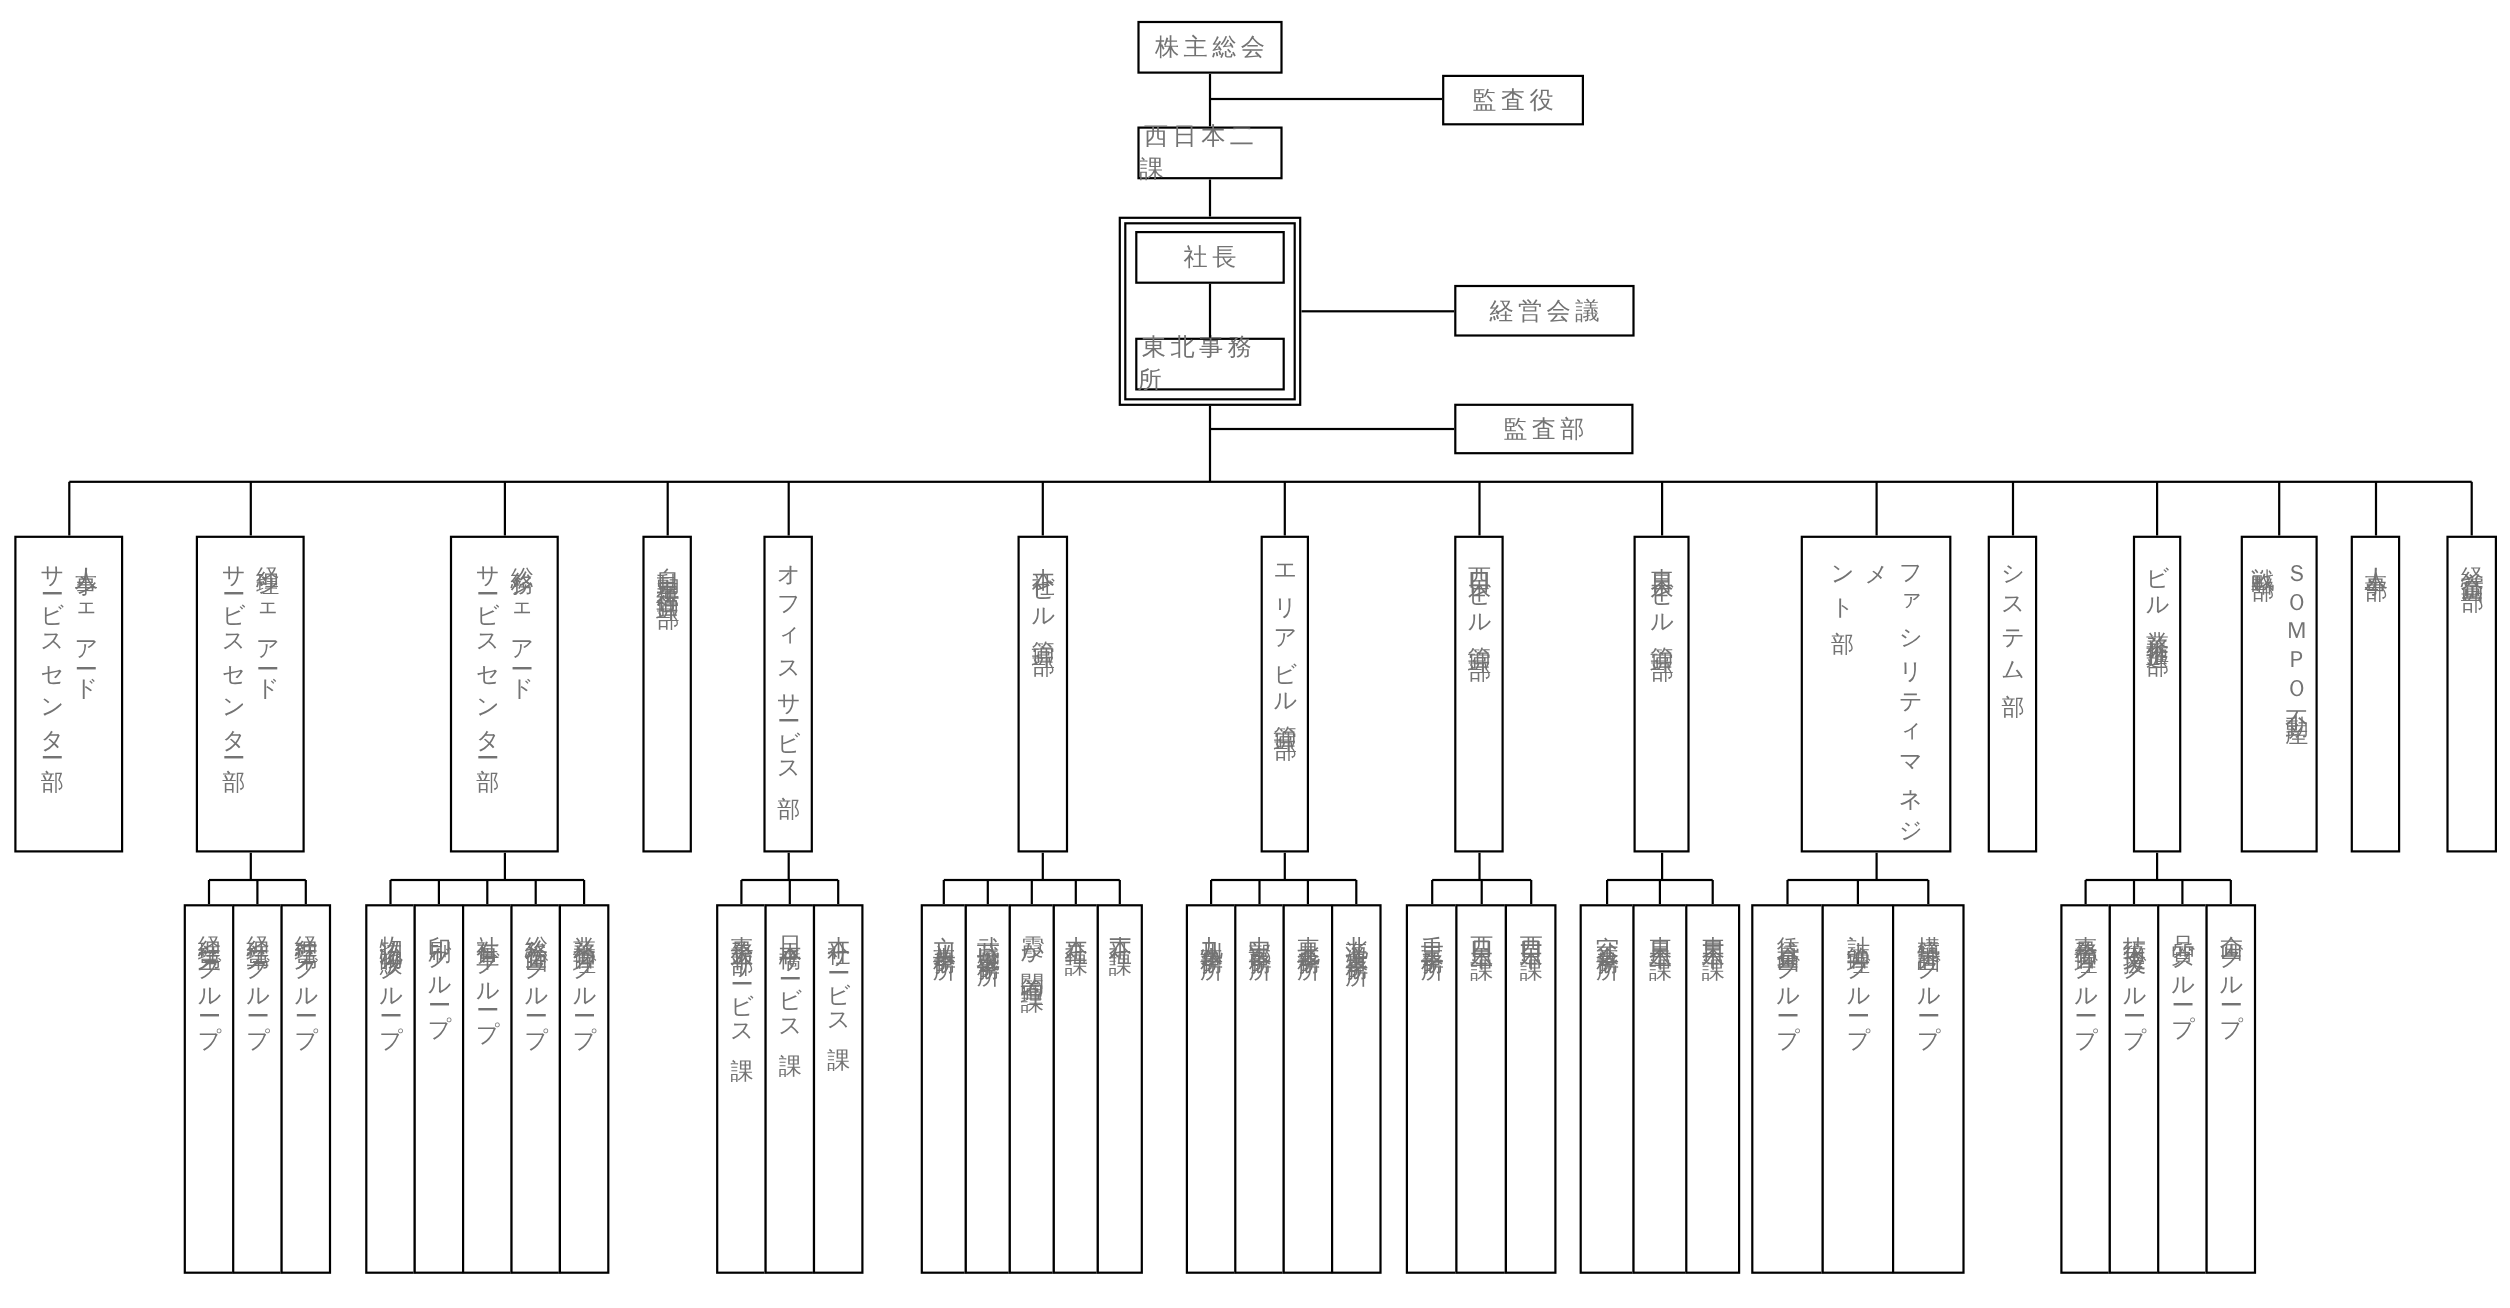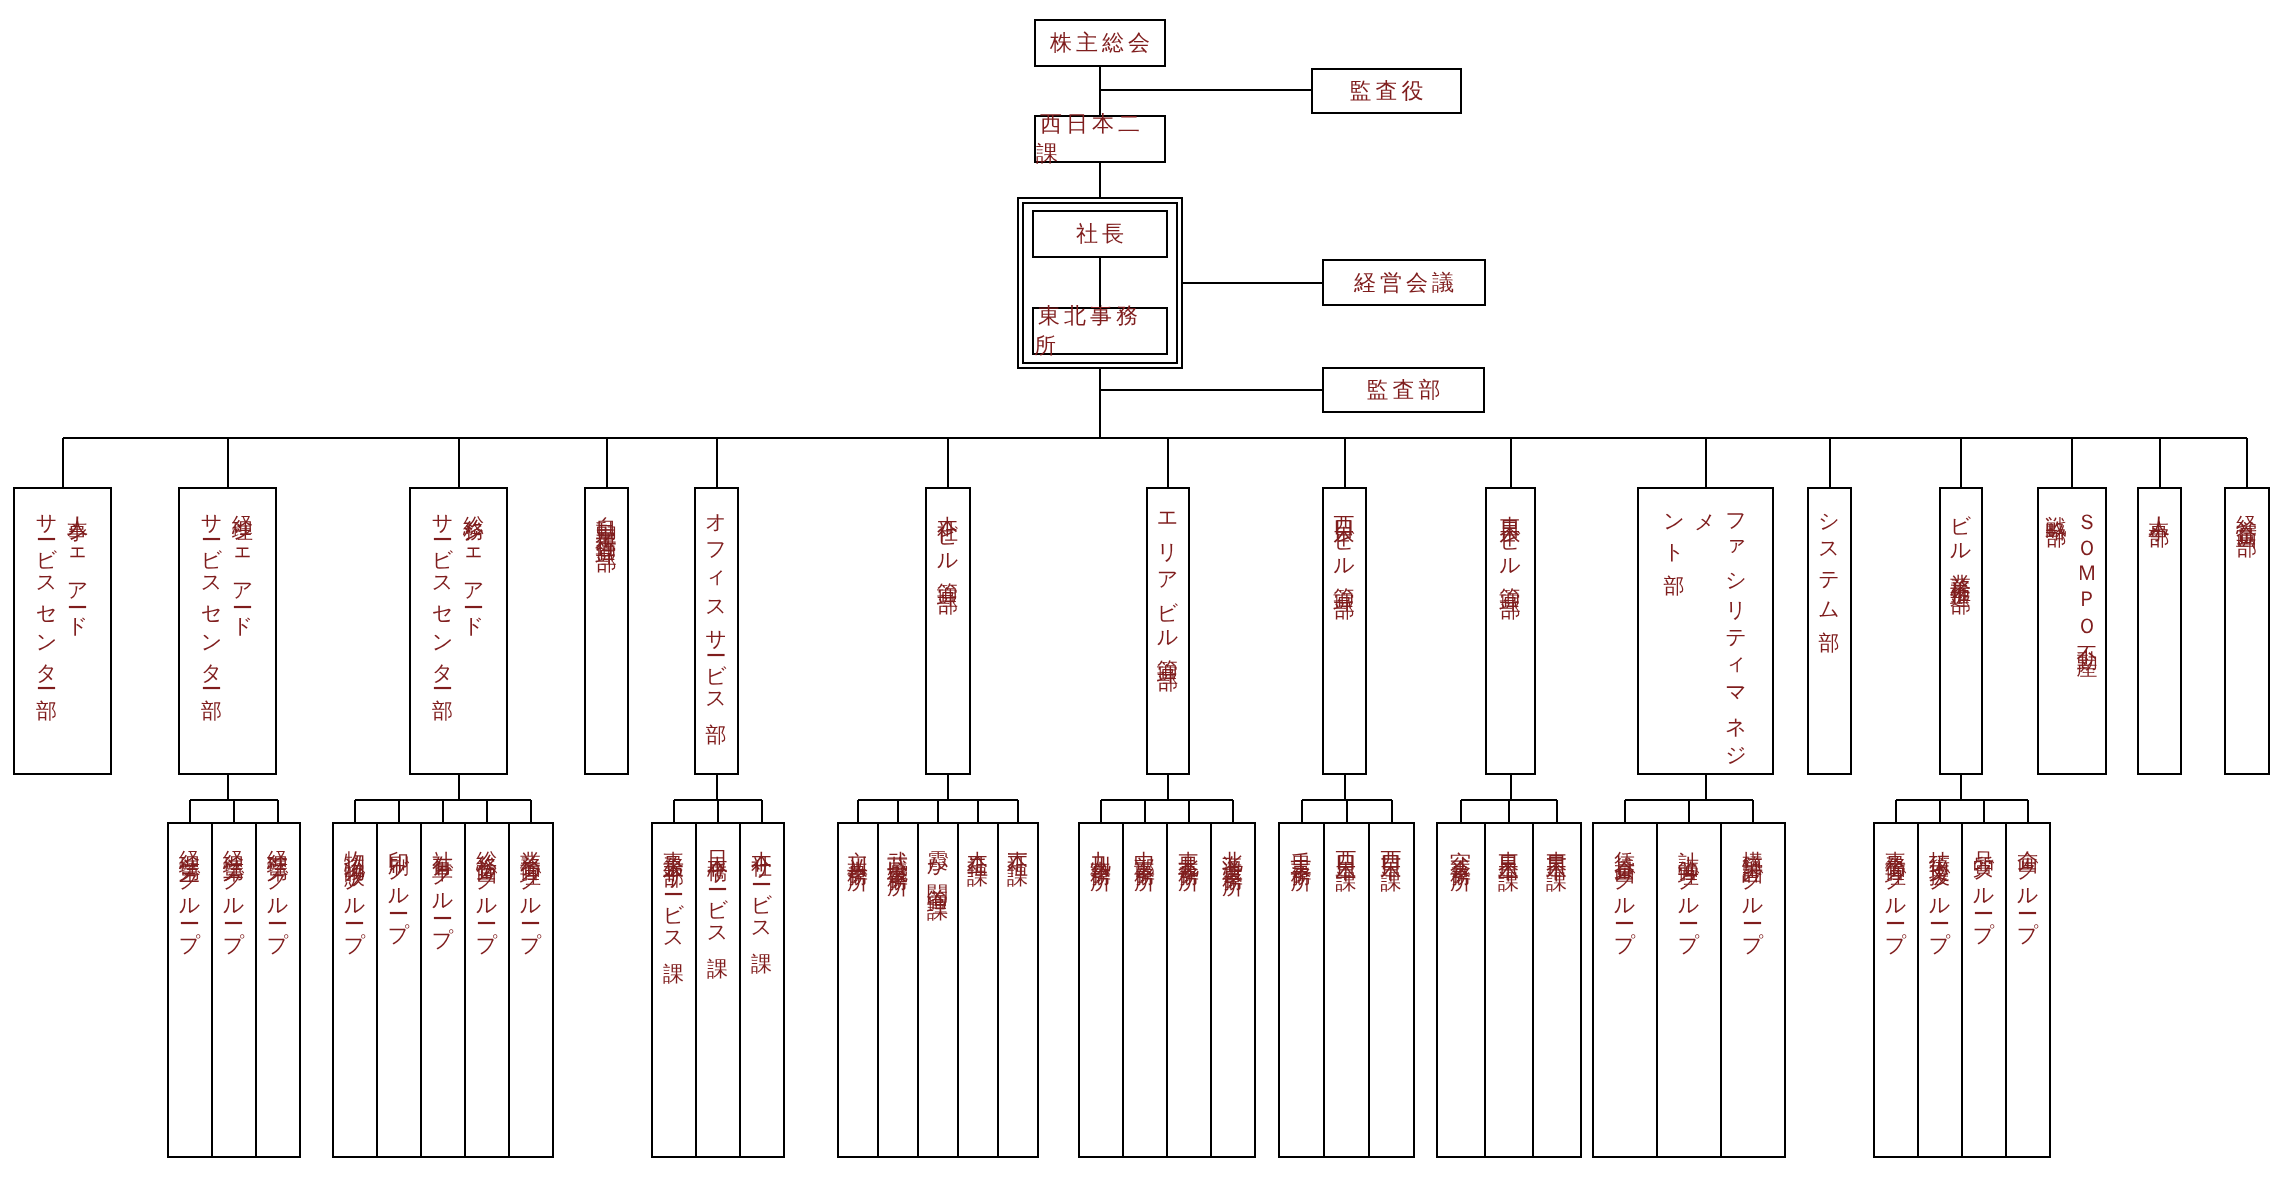--- a/index.html
+++ b/index.html
@@ -1,29 +1,29 @@
 <!DOCTYPE html>
 <html><head>
 <meta charset="utf-8">
 <style>
   html,body{margin:0;padding:0;background:#fff;}
   #chart{position:relative;width:2282px;height:1189px;background:#ffffff;
-         font-family:"Liberation Sans",sans-serif;color:#7f1d1d;overflow:hidden;}
+         font-family:"Liberation Sans",sans-serif;color:#737373;overflow:hidden;}
   .ln{position:absolute;background:#000;z-index:0;}
   .ln2{position:absolute;background:#000;z-index:2;}
   .box{position:absolute;border:2px solid #000;background:#fff;box-sizing:border-box;
        display:flex;align-items:center;justify-content:center;
        font-size:22px;letter-spacing:4px;text-indent:4px;z-index:1;}
   #exec-frame{position:absolute;left:1017px;top:197px;width:166px;height:172px;
        border:2px solid #000;background:#fff;padding:3px;box-sizing:border-box;z-index:1;}
   #exec-frame-inner{width:100%;height:100%;border:2px solid #000;box-sizing:border-box;}
   #president-box{left:1032px;top:210px;width:136px;height:48px;z-index:2;}
   #officer-box{left:1032px;top:307px;width:136px;height:48px;z-index:2;}
   #shareholders-box{left:1034px;top:19px;width:132px;height:48px;}
-  #auditor-box{left:1311px;top:68px;width:151px;height:46px;}
+  #auditor-box{left:1311px;top:68px;width:129px;height:46px;}
   #board-box{left:1034px;top:115px;width:132px;height:48px;}
   #mgmt-box{left:1322px;top:259px;width:164px;height:47px;}
   #audit-box{left:1322px;top:367px;width:163px;height:46px;}
   .dept{position:absolute;top:487px;height:288px;border:2px solid #000;background:#fff;
         box-sizing:border-box;display:flex;justify-content:center;z-index:1;}
   .grp{position:absolute;top:822px;height:336px;display:flex;z-index:1;}
   .child{border:2px solid #000;background:#fff;box-sizing:border-box;height:336px;
          display:flex;justify-content:center;}
   .child + .child{margin-left:-2px;}
   .vtxt{writing-mode:vertical-rl;text-orientation:mixed;font-size:21px;

